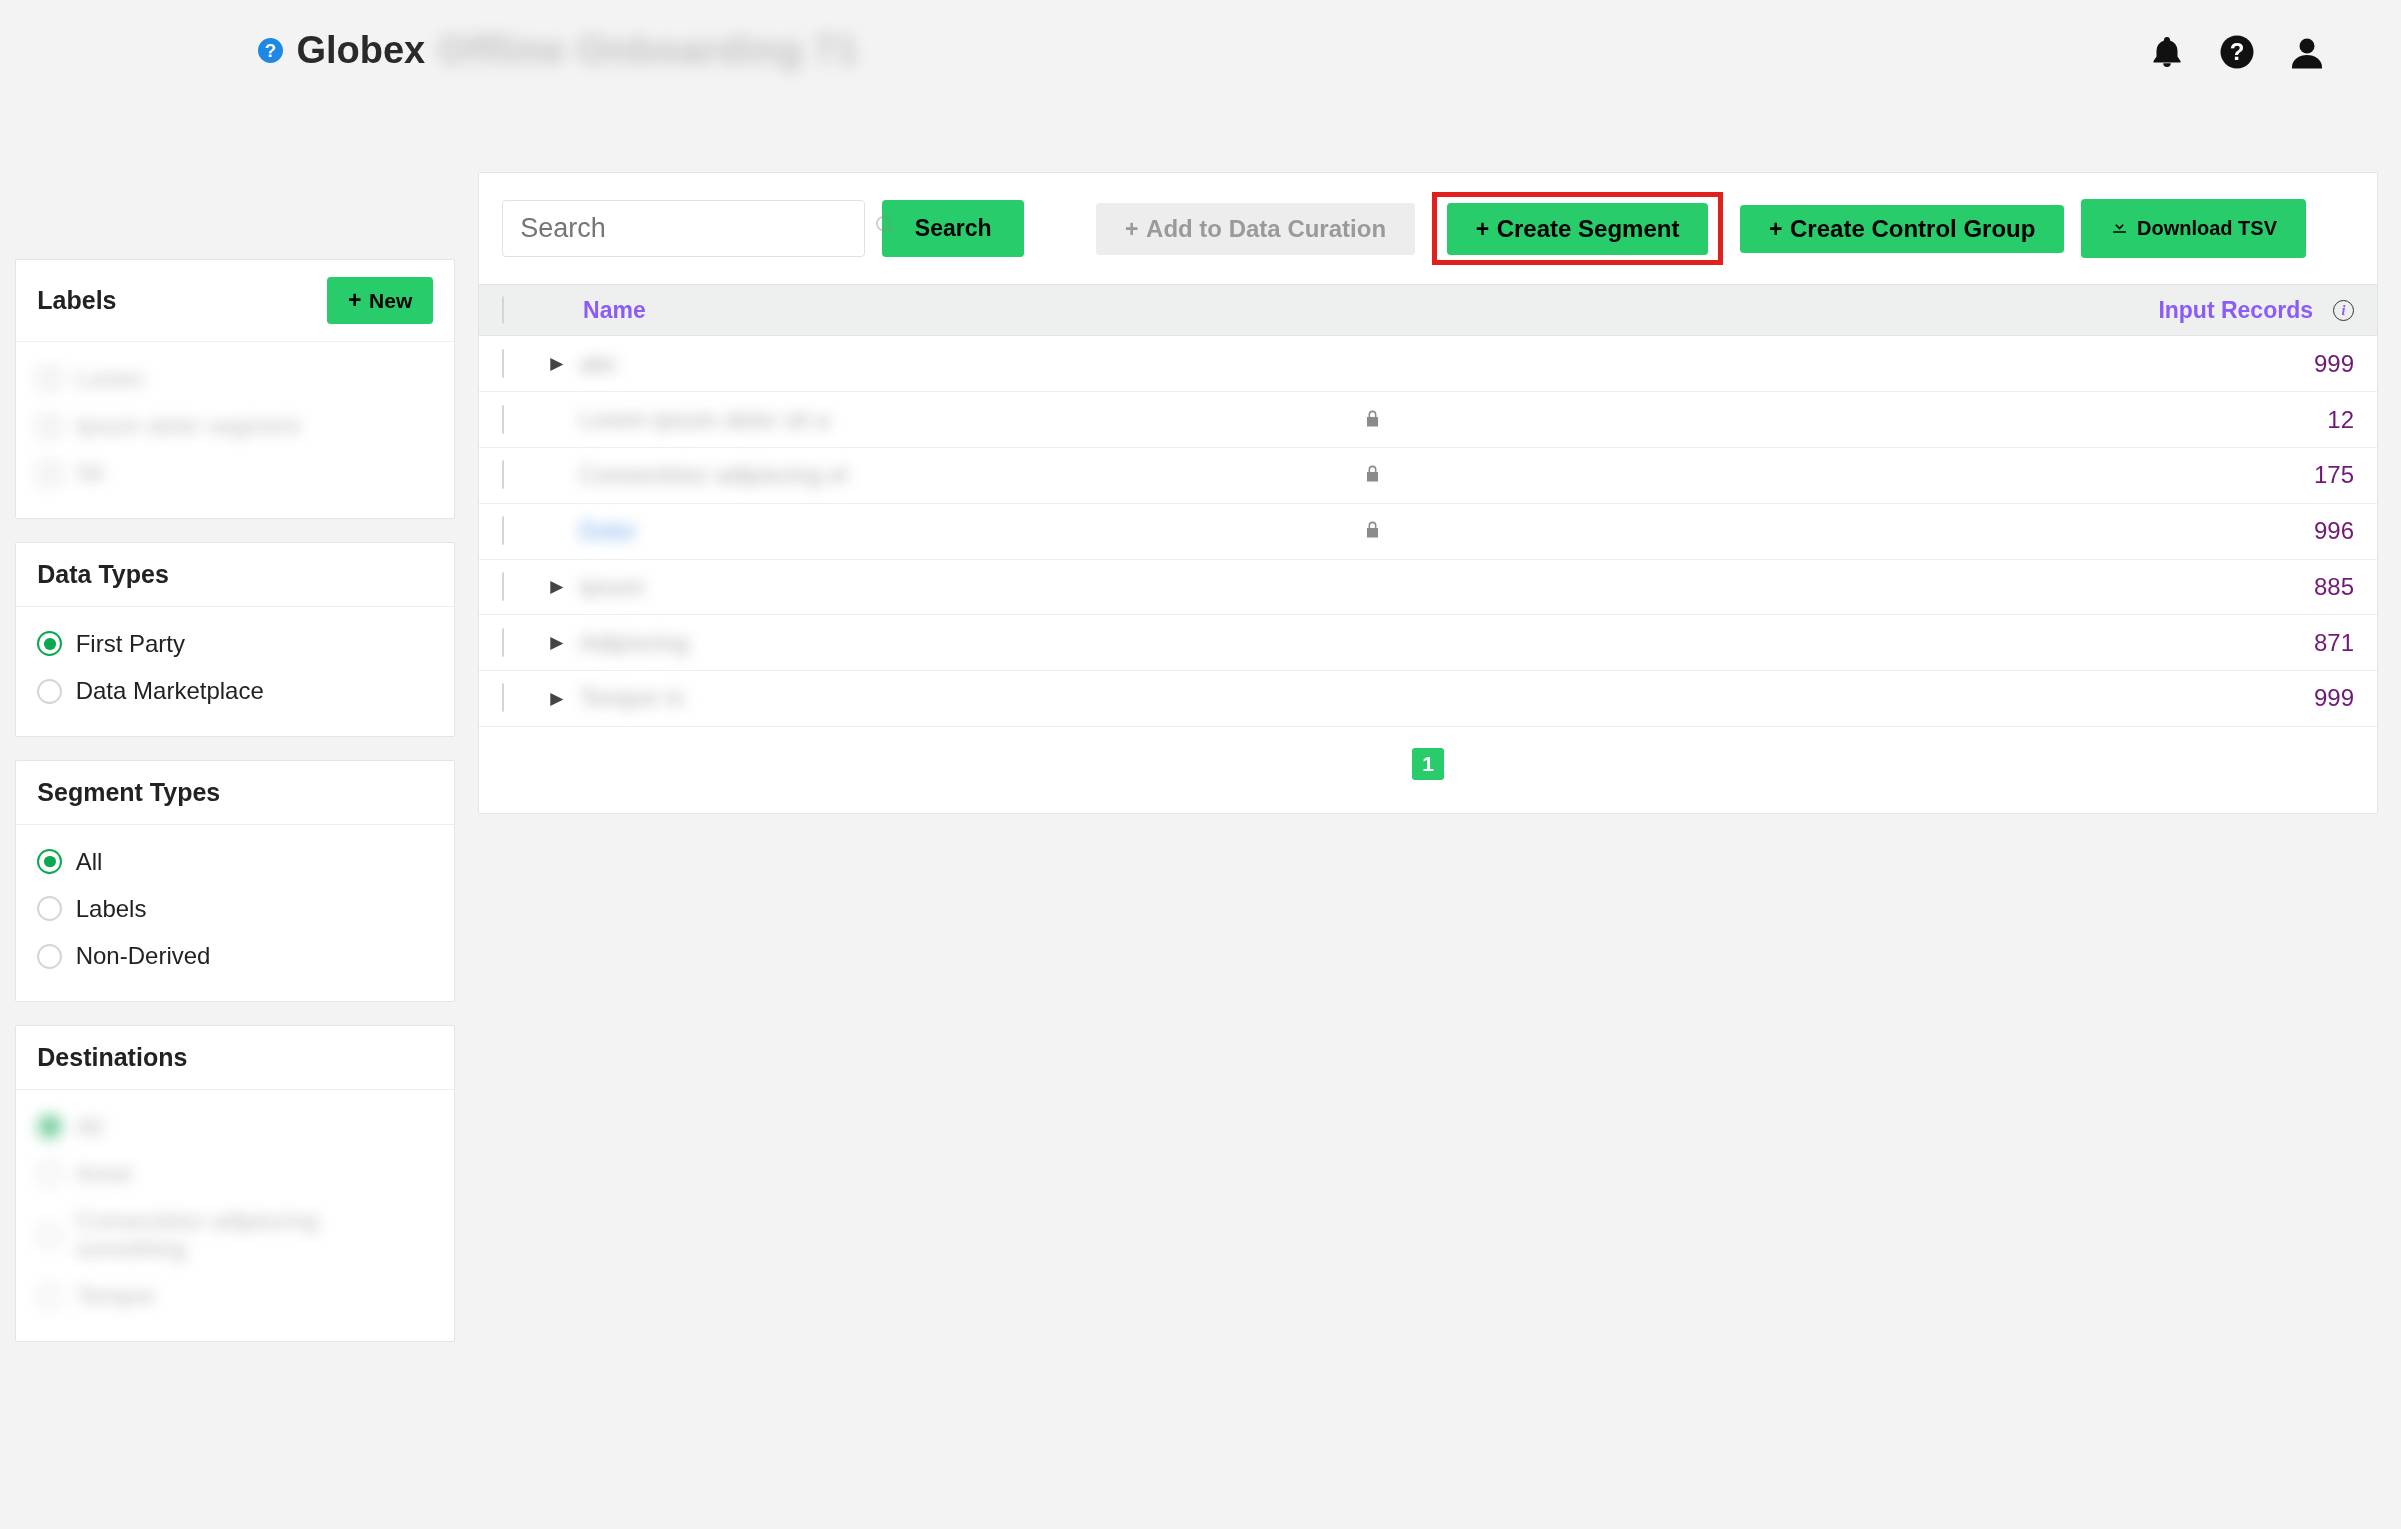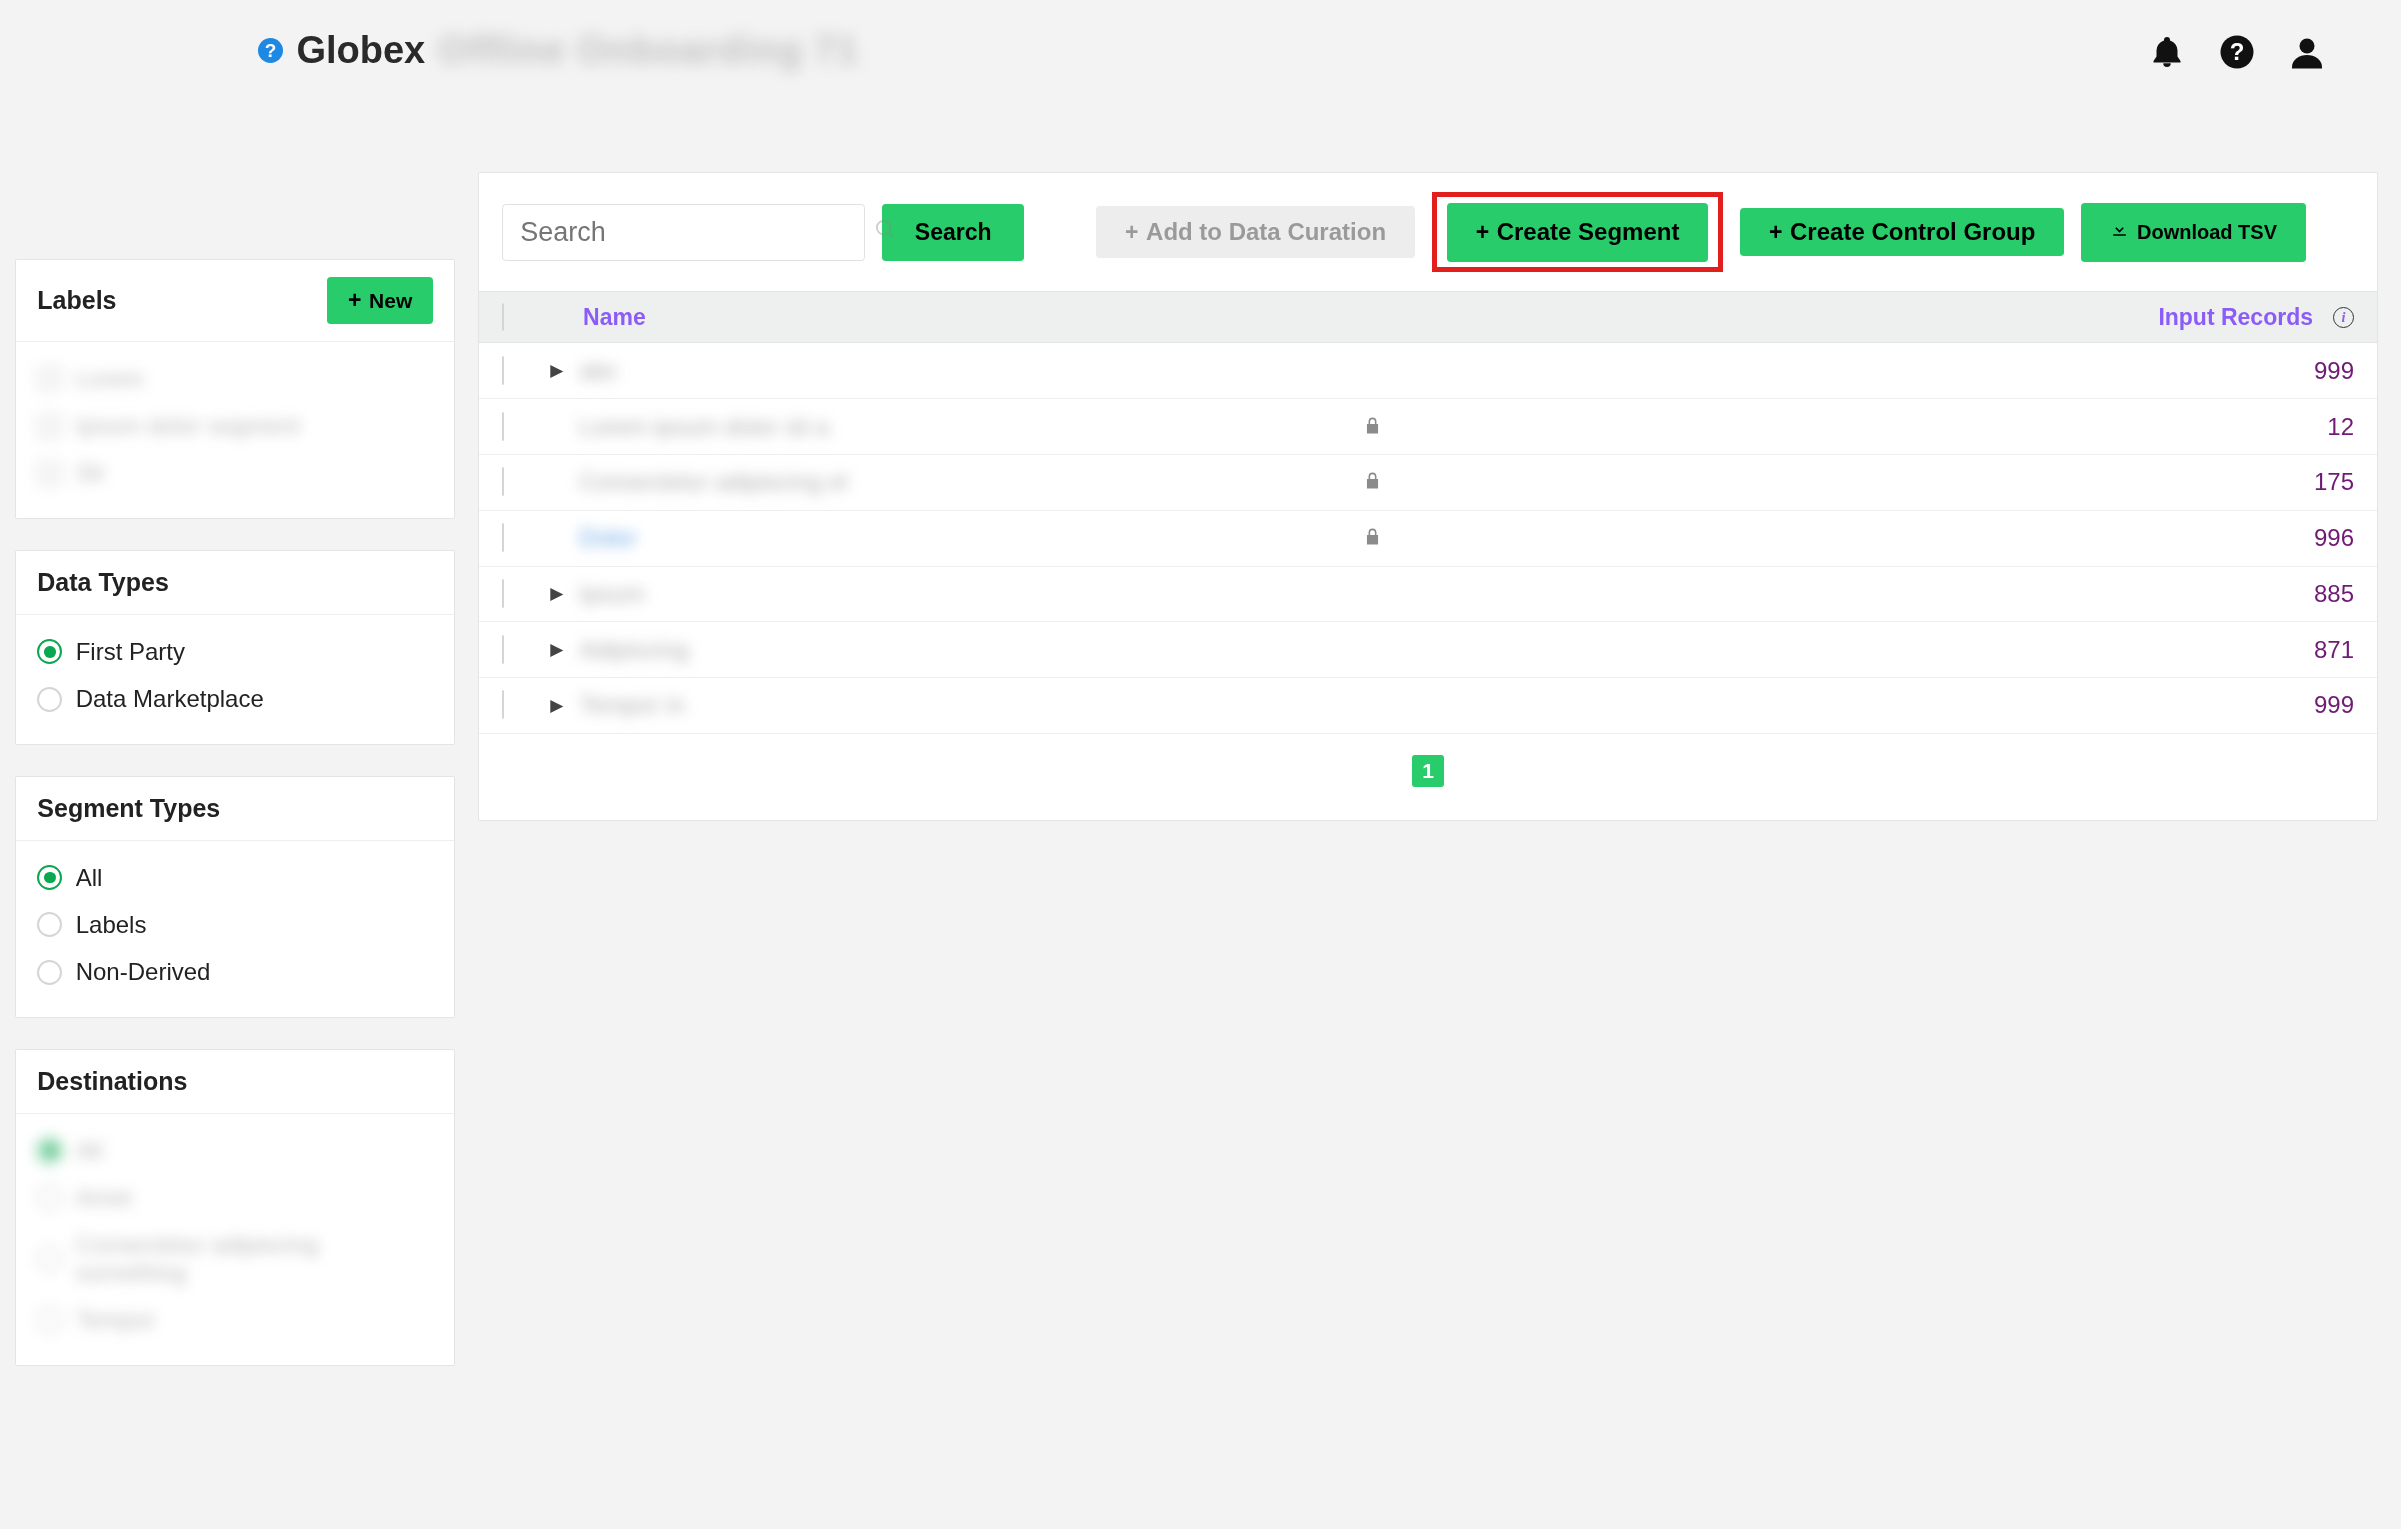--- a/index.html
+++ b/index.html
@@ -55,21 +55,21 @@
     display:flex;
     align-items:flex-start;
     gap: 23px;
     padding: 0 23px 0 15.3px;
   }
   .sidebar {
     width: 440px;
     flex: 0 0 440px;
     display:flex;
     flex-direction:column;
-    gap: 31px;
+    gap: 23px;
     margin-top: 96px;
   }
   .panel {
     background:#fff;
     border:1px solid #e4e4e4;
     border-radius:1.9px;
   }
   .panel-header {
     display:flex;
     align-items:center;
@@ -374,21 +374,21 @@
       <button class="btn btn-green" style="height:57px;padding:0 32.5px;font-size:23px">
         <span>Search</span>
       </button>
       <div class="spacer"></div>
       <button class="btn btn-disabled" style="height:52px;padding:0 29px;font-size:24px">
         <span class="icon-plus"></span>
         <span>Add to Data Curation</span>
       </button>
 
       <span class="highlight-box">
-        <button class="btn btn-green" style="height:59px;padding:12px 29px;font-size:24px">
+        <button class="btn btn-green" style="height:52px;padding:12px 29px;font-size:24px">
           <span class="icon-plus"></span>
           <span>Create Segment</span>
         </button>
       </span>
 
       <button class="btn btn-green" style="height:48px;padding:0 29px;font-size:24px">
         <span class="icon-plus"></span>
         <span>Create Control Group</span>
       </button>
 

